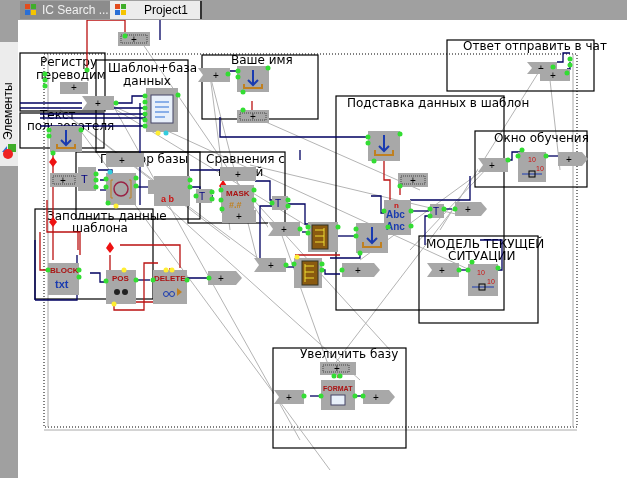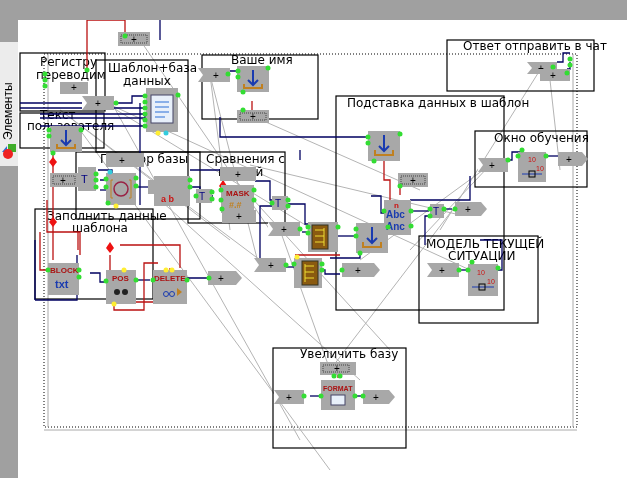--- a/index.html
+++ b/index.html
@@ -15,20 +15,38 @@
   .sidetab { position:absolute; left:0; top:22px; width:18px; height:124px; background:#ececec; }
   .sidetab .vlabel { position:absolute; left:1px; top:98px; transform:rotate(-90deg); transform-origin:left top; font-size:12px; white-space:nowrap; color:#000; }
   .canvas { position:absolute; left:18px; top:20px; width:609px; height:458px; background:#fff; }
   svg { position:absolute; left:0; top:0; }
   .grp-label { font-size:12px; font-family:"DejaVu Sans", sans-serif; fill:#000; }
 </style>
 </head>
 <body>
 
 <div class="topbar">
+  <div class="tab inactive">
+    <svg class="winicon" width="14" height="14" viewBox="0 0 14 14">
+      <rect x="1" y="1" width="5" height="5" fill="#e24b1c"></rect>
+        <rect x="7" y="1" width="5" height="5" fill="#3fae2a"></rect>
+      <rect x="1" y="7" width="5" height="5" fill="#2a6fd6"></rect>
+        <rect x="7" y="7" width="5" height="5" fill="#f5c400"></rect>
+    </svg>
+    <span class="label">IC Search ...</span>
+  </div>
+  <div class="tab active">
+    <svg class="winicon" width="14" height="14" viewBox="0 0 14 14">
+      <rect x="1" y="1" width="5" height="5" fill="#e24b1c"></rect>
+        <rect x="7" y="1" width="5" height="5" fill="#3fae2a"></rect>
+      <rect x="1" y="7" width="5" height="5" fill="#2a6fd6"></rect>
+        <rect x="7" y="7" width="5" height="5" fill="#f5c400"></rect>
+    </svg>
+    <span class="label">Project1</span>
+  </div>
 </div>
 
 <div class="sidebar">
   <div class="sidetab">
     <span class="vlabel">Элементы</span>
     <svg width="18" height="20" style="left:1px;top:100px;" viewBox="0 0 18 20">
       <polygon points="1,10 6,4 6,10" fill="#2a6fd6"></polygon>
       <rect x="7" y="2" width="8" height="8" fill="#3fae2a"></rect>
       <circle cx="7" cy="12" r="5" fill="#e22"></circle>
     </svg>

